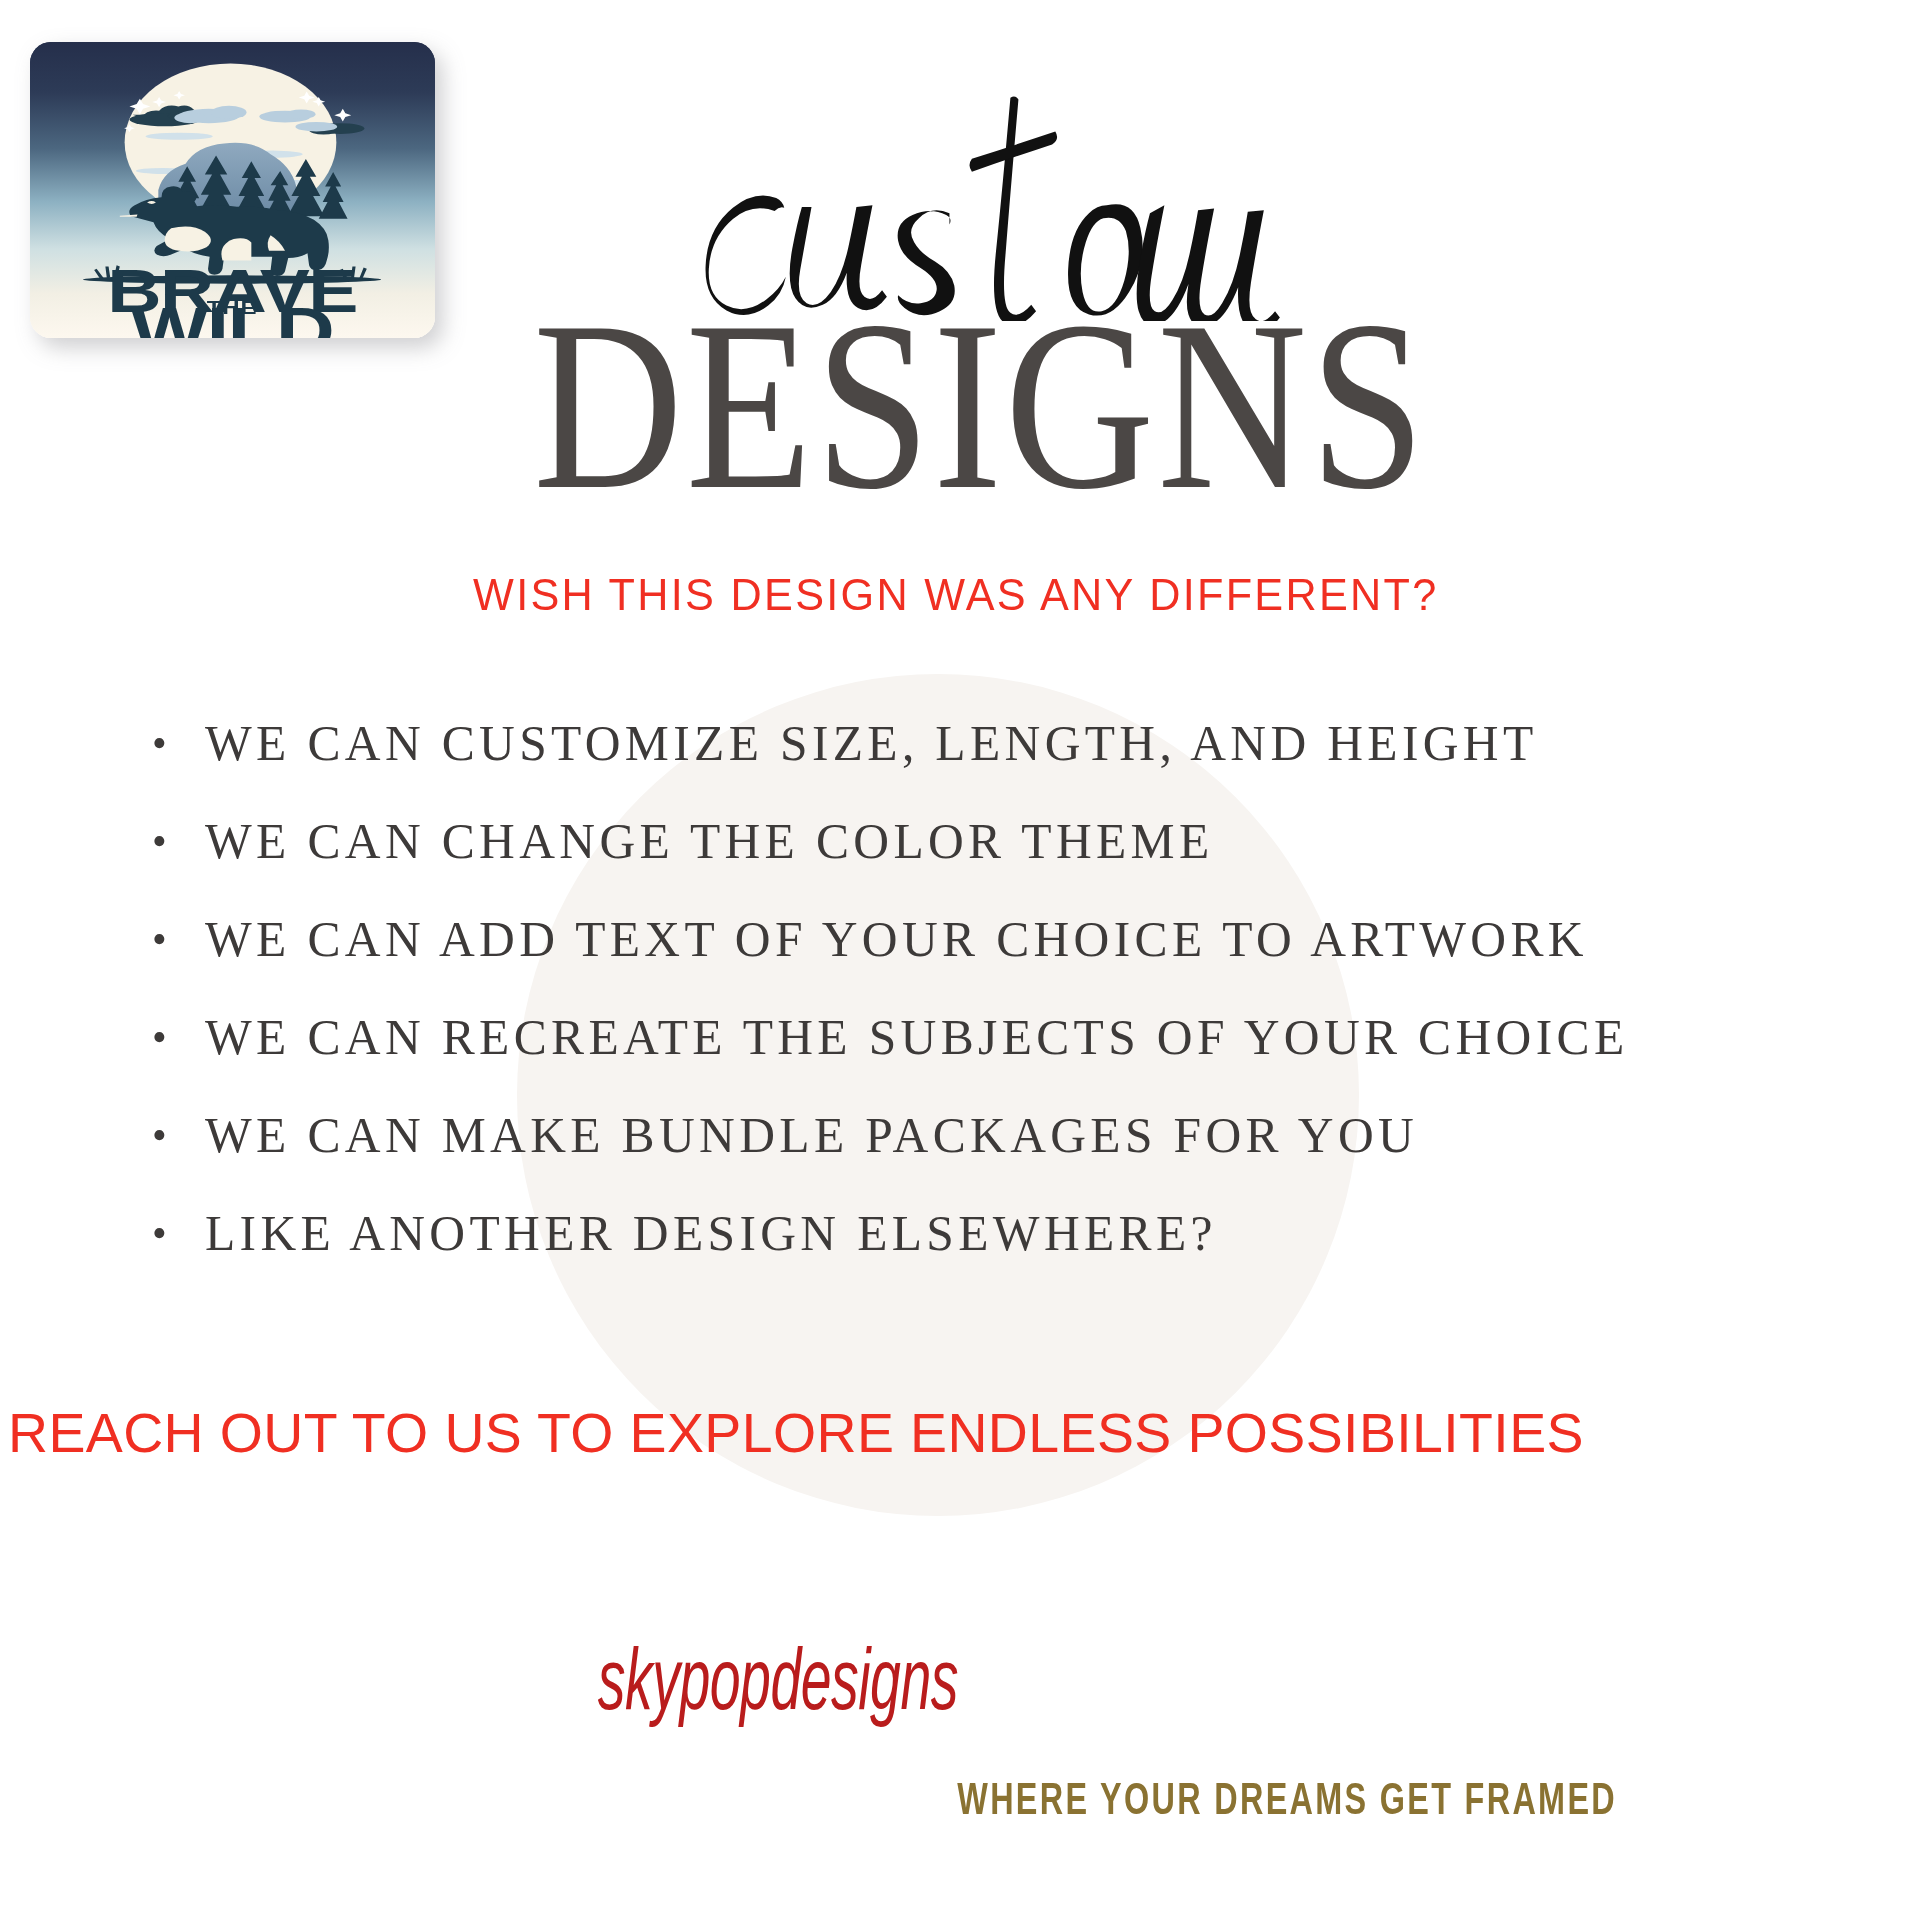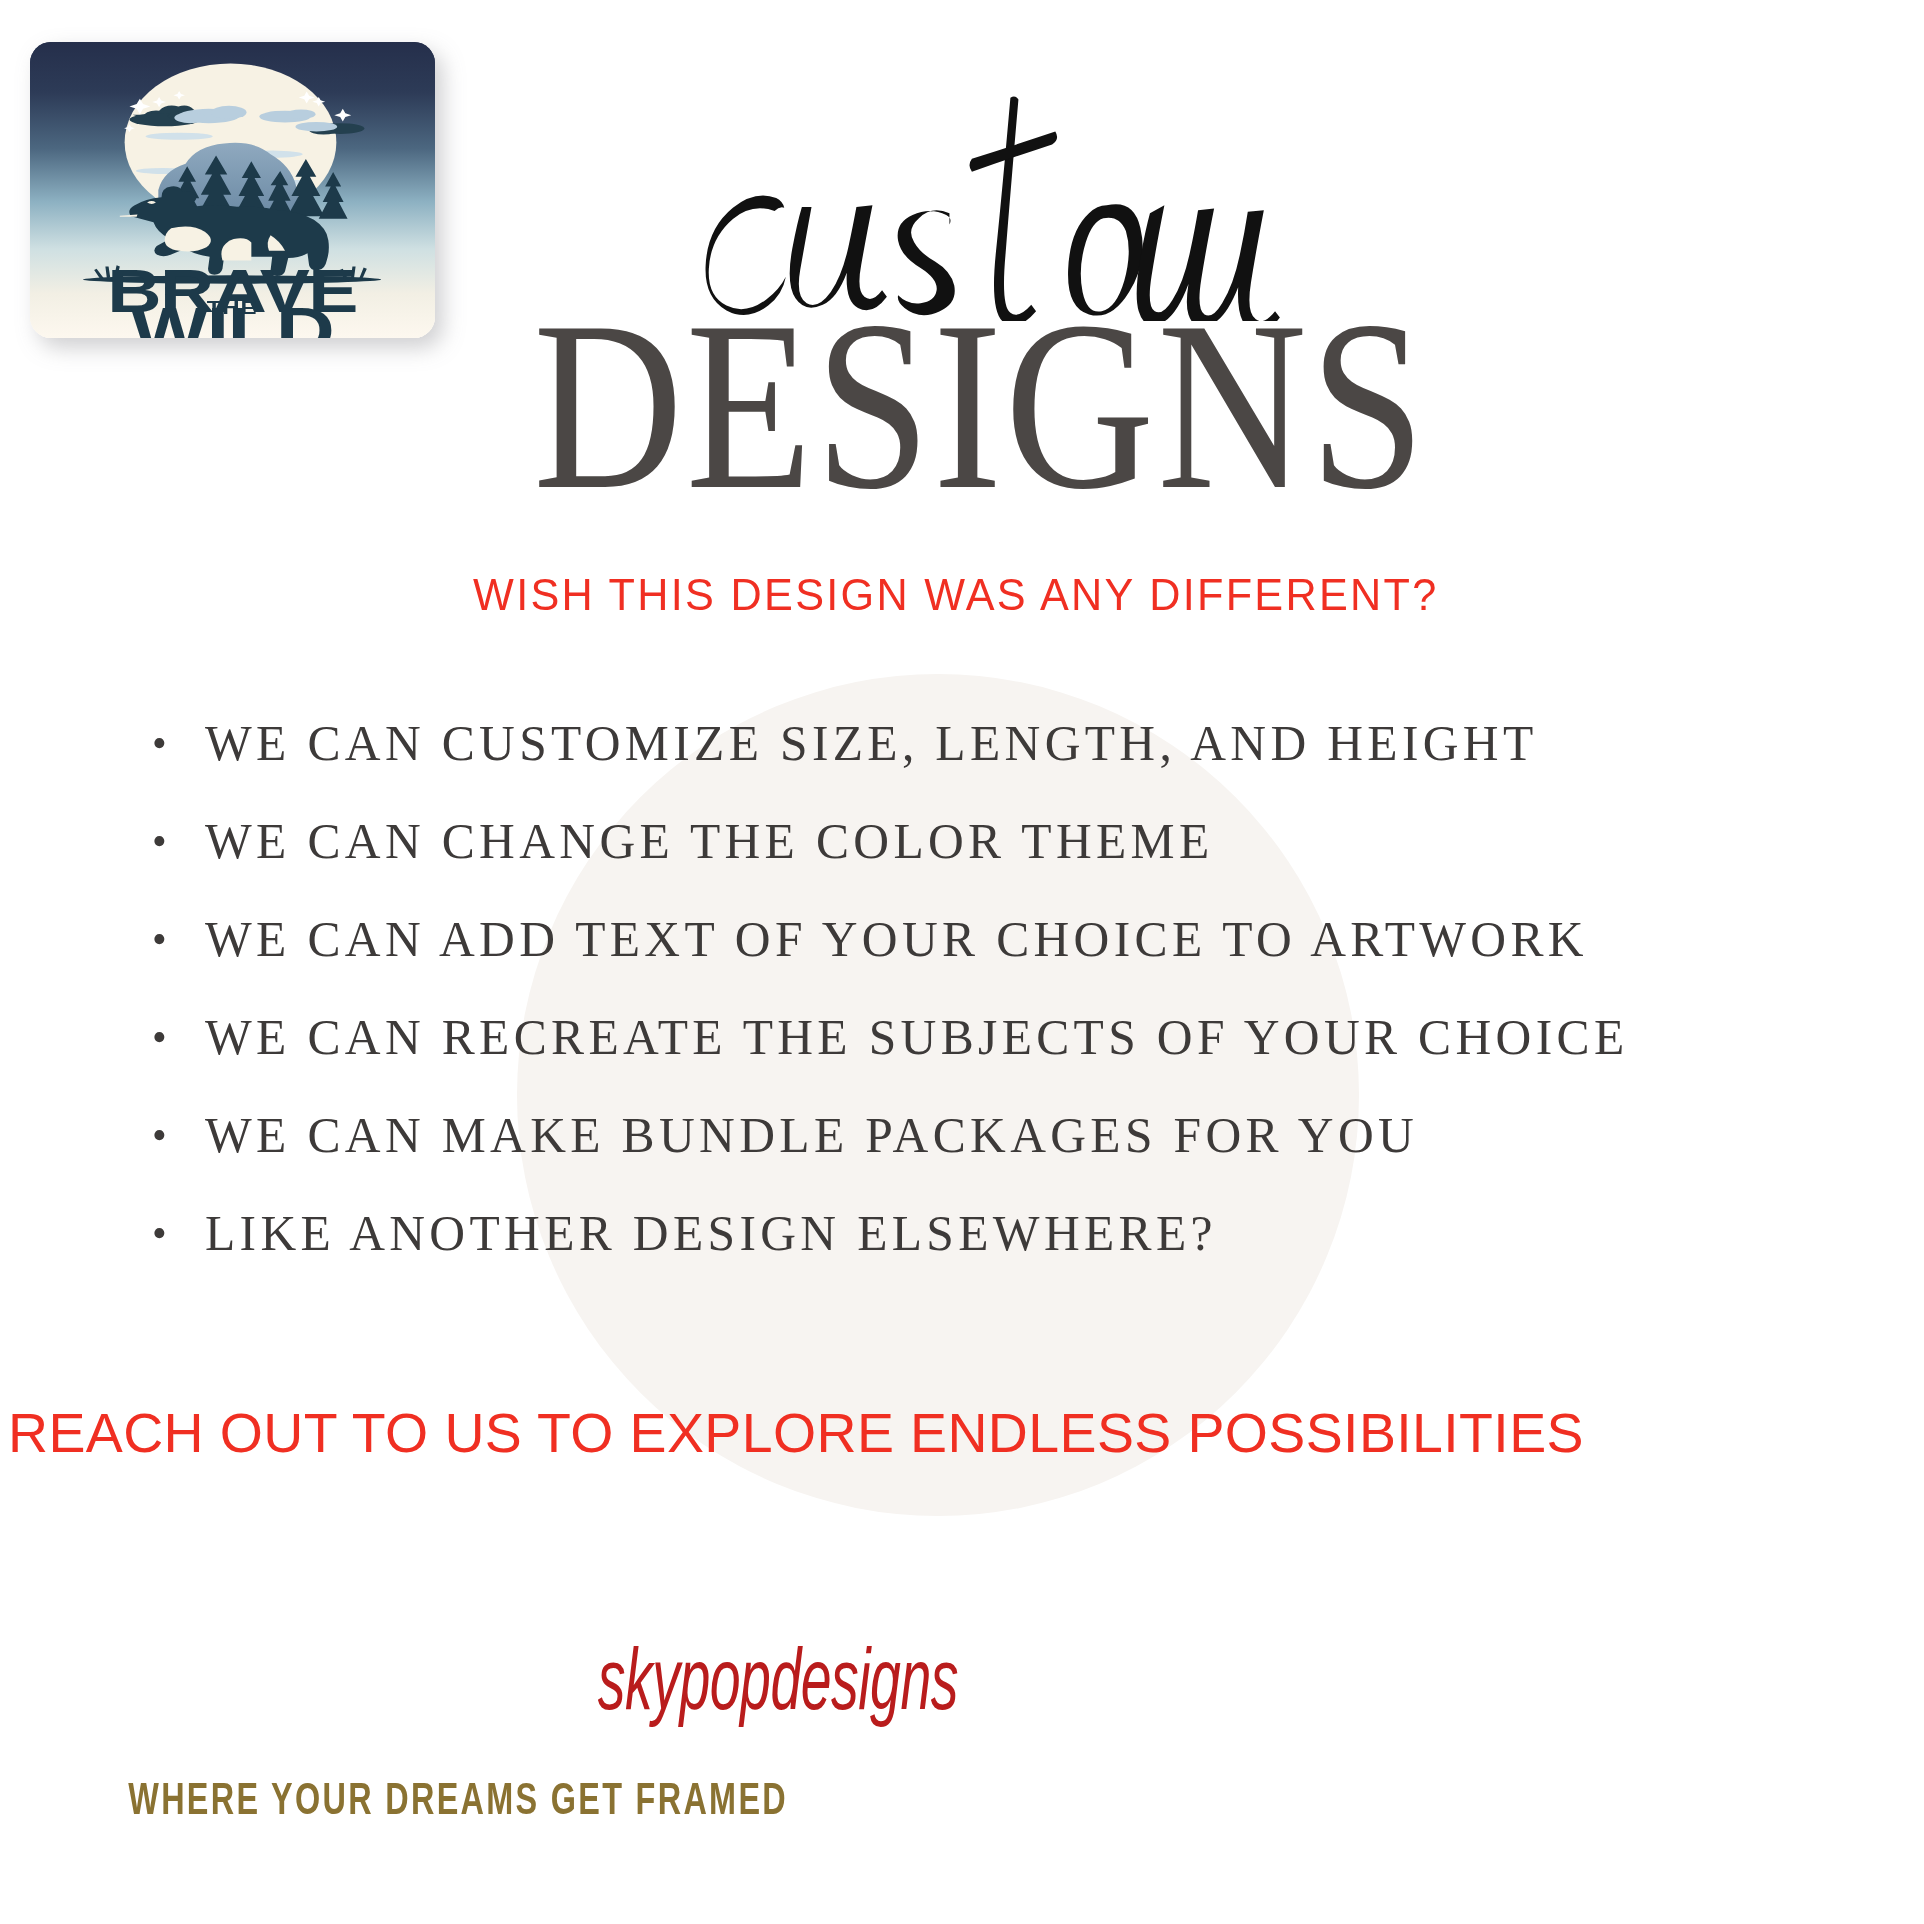--- a/index.html
+++ b/index.html
@@ -113,21 +113,21 @@
     font-family:"Liberation Sans",sans-serif;
     font-size:88px;
     color:#b91c1c;
     letter-spacing:-0.8px;
     white-space:nowrap;
     font-style:italic;
   }
   .brand span{display:inline-block;transform:scaleX(0.63);transform-origin:50% 50%;}
 
   .tagline{
-    position:absolute;left:0;top:1773px;width:1745px;text-align:left;z-index:2;
+    position:absolute;left:0;top:1773px;width:1745px;text-align:right;z-index:2;
     font-family:"Liberation Sans",sans-serif;
     font-weight:bold;
     font-size:45px;
     color:#8a7232;
     letter-spacing:3.2px;
     white-space:nowrap;
   }
   .tagline span{display:inline-block;transform:scaleX(0.72);transform-origin:50% 50%;}
 
   .note{

